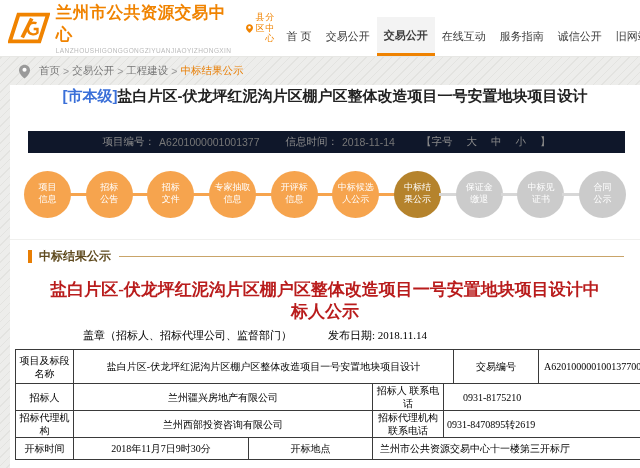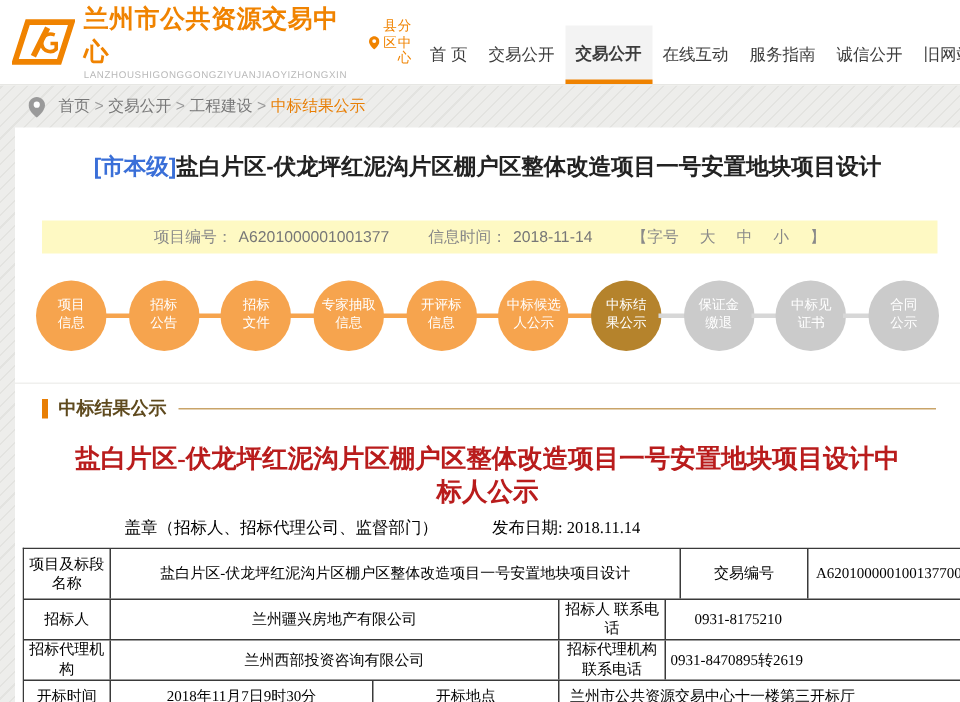--- a/index.html
+++ b/index.html
@@ -26,25 +26,25 @@
     text-decoration:none; cursor:pointer; white-space:nowrap;margin-top:17px;
   }
   .nav-item.active { background:#f3f3f3; border-bottom:3px solid #ef8200; font-weight:bold; }
   
   .breadcrumb { height:28px; display:flex; align-items:center; padding-left:19px; font-size:10.5px; color:#777; }
   .bc-item { cursor:pointer; margin:0 3px; }
   .bc-sep { color:#999; }
   .bc-current { color:#e87e04; margin-left:3px; }
   .bc-pin { margin-right:6px; display:flex; }
   
-  .card { background:#fff; margin-left:10px; height:calc(100% - 85px); padding-top:16px; position:relative; }
+  .card { background:#fff; margin-left:10px; height:calc(100% - 85px); position:relative; }
   h1 { text-align:center; font-size:15px; font-weight:bold; color:#222; line-height:22px; }
   h1 .tag { color:#3a6fd8; }
   .meta-bar {
-    margin:24px 15px 0 18px; height:22px; background:#fef9c3;
+    margin:24px 15px 0 18px; height:22px; background:#0f172a;
     display:flex; align-items:center; justify-content:center;
     font-size:10.5px; color:#8a8a8a;
   }
   .meta-bar .v { color:#777; margin-left:4px; }
   .meta-bar .blk { margin-left:26px; }
   .fs-btn { margin-left:14px; cursor:pointer; color:#8a8a8a; text-decoration:none; }
   .fs-close { margin-left:14px; }
   
   .steps { margin-top:16px; padding:0 14px; display:flex; align-items:center; height:50px; }
   .step {

